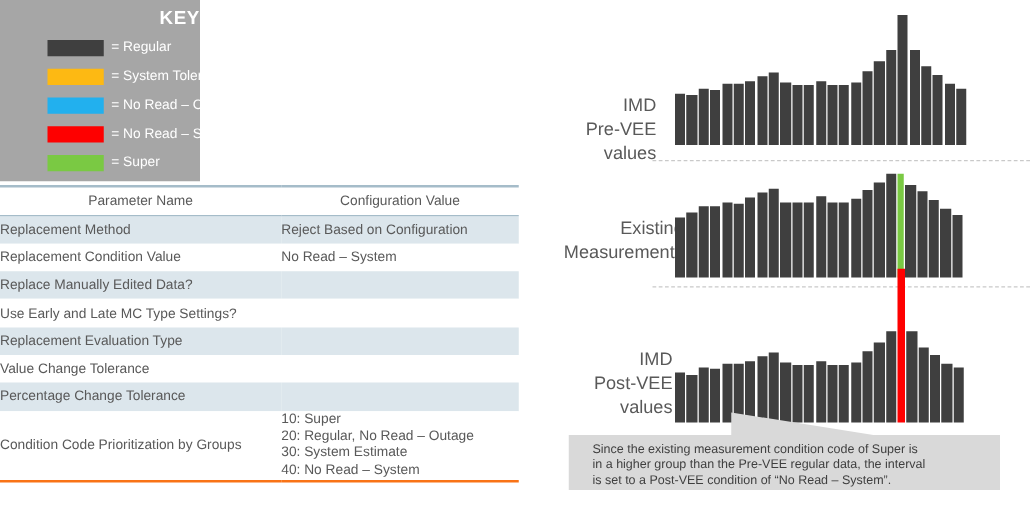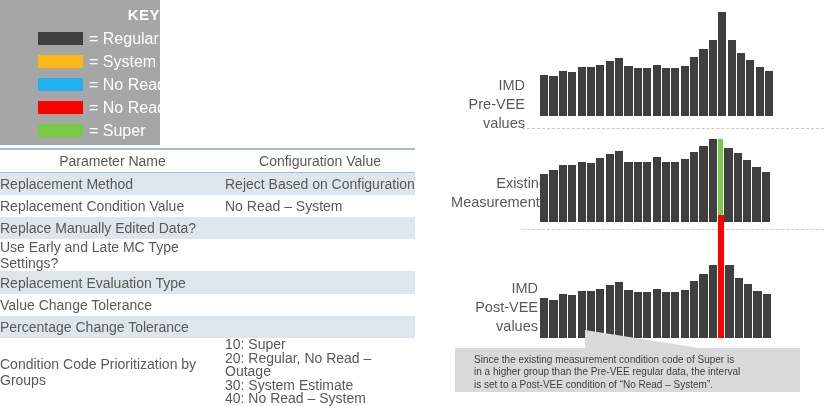--- a/index.html
+++ b/index.html
@@ -21,30 +21,30 @@
   #key-title{
     text-align:right;color:#ffffff;font-size:15px;font-weight:bold;
     letter-spacing:.5px;padding-top:7px;line-height:16px;
   }
   .key-row{
     display:flex;align-items:center;height:19px;margin-top:4px;padding-left:38px;
   }
   .key-row:first-of-type{margin-top:6px;}
   .swatch{width:45px;height:13px;flex:0 0 45px;}
   .key-label{
-    font-size:16px;color:#ffffff;margin-left:6px;white-space:nowrap;line-height:13px;
+    font-size:11px;color:#ffffff;margin-left:6px;white-space:nowrap;line-height:13px;
   }
 
   
   #param-table{
     position:absolute;left:0;top:148px;width:415px;
     border-collapse:collapse;table-layout:fixed;
   }
   #param-table td,#param-table th{
-    padding:0;font-size:14px;color:#595959;font-weight:normal;
+    padding:0;font-size:11px;color:#595959;font-weight:normal;
   }
   #param-table .c1{width:225px;}
   #param-table .c2{width:190px;}
   thead th{
     font-weight:bold;font-size:11px;color:#404040;height:22px;
     border-top:2px solid #a5bcc9;border-bottom:1px solid #a5bcc9;background:#ffffff;
   }
   tbody tr{height:22.3px;}
   tbody tr.shade{background:#dce6ec;}
   tbody tr.plain{background:#ffffff;}
@@ -89,21 +89,21 @@
 
   <div id="key-panel">
     <div id="key-title">KEY</div>
     <div id="key-rows">
         <div class="key-row">
           <div class="swatch" style="background: rgb(63, 63, 63);"></div>
           <div class="key-label">= Regular</div>
         </div>
         <div class="key-row">
           <div class="swatch" style="background: rgb(253, 185, 19);"></div>
-          <div class="key-label">= System Estimated</div>
+          <div class="key-label">= System Tolerance</div>
         </div>
         <div class="key-row">
           <div class="swatch" style="background: rgb(34, 176, 238);"></div>
           <div class="key-label">= No Read – Outage</div>
         </div>
         <div class="key-row">
           <div class="swatch" style="background: rgb(254, 0, 0);"></div>
           <div class="key-label">= No Read – System</div>
         </div>
         <div class="key-row">

